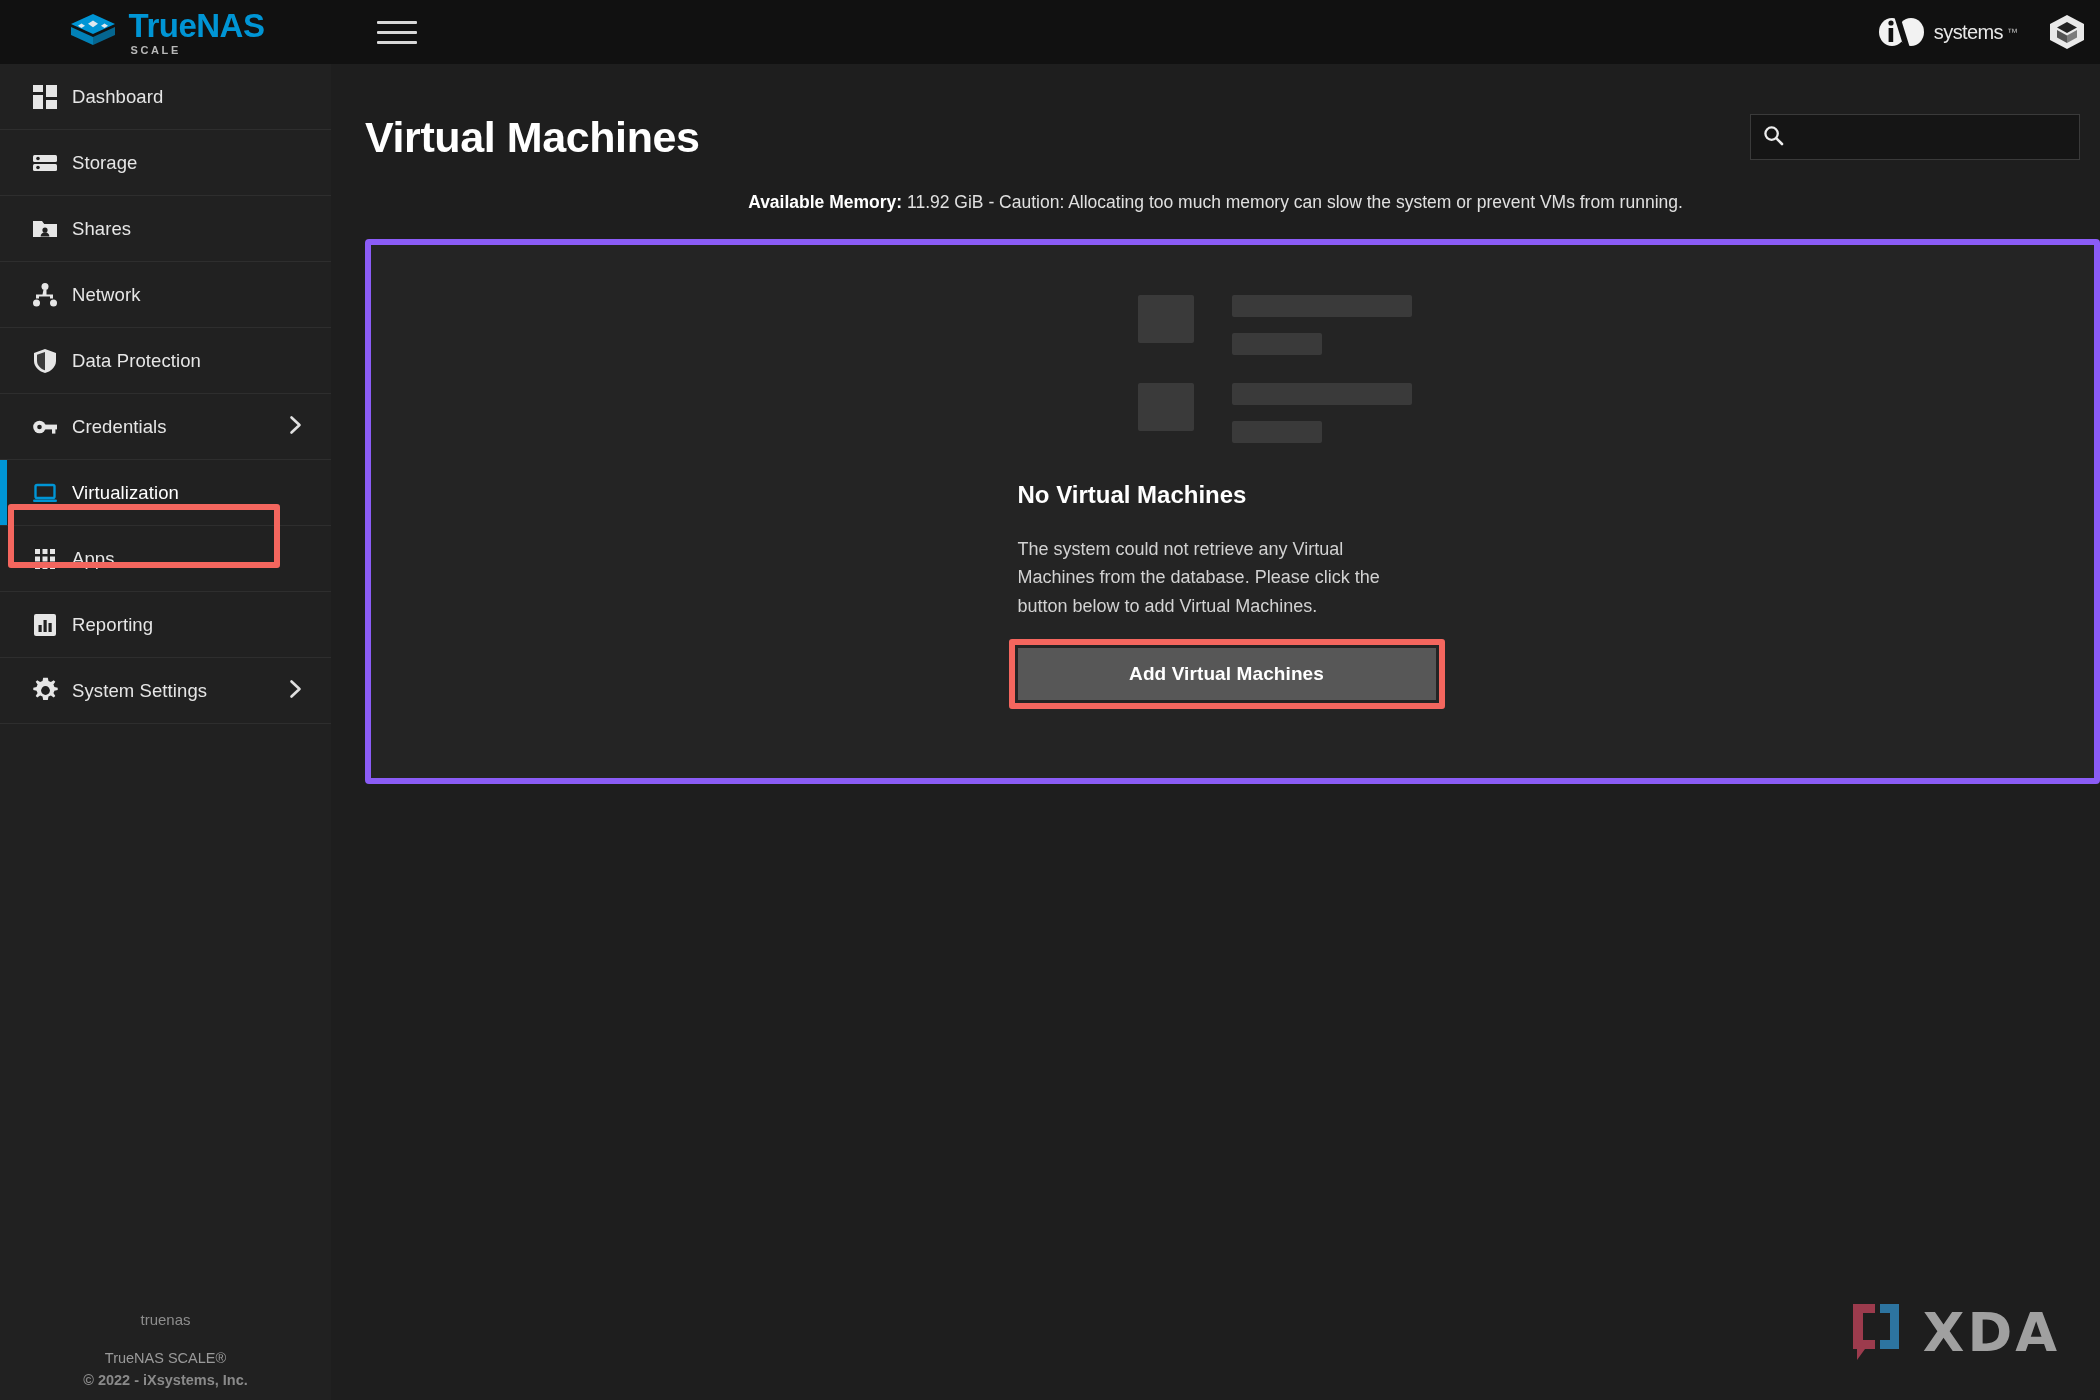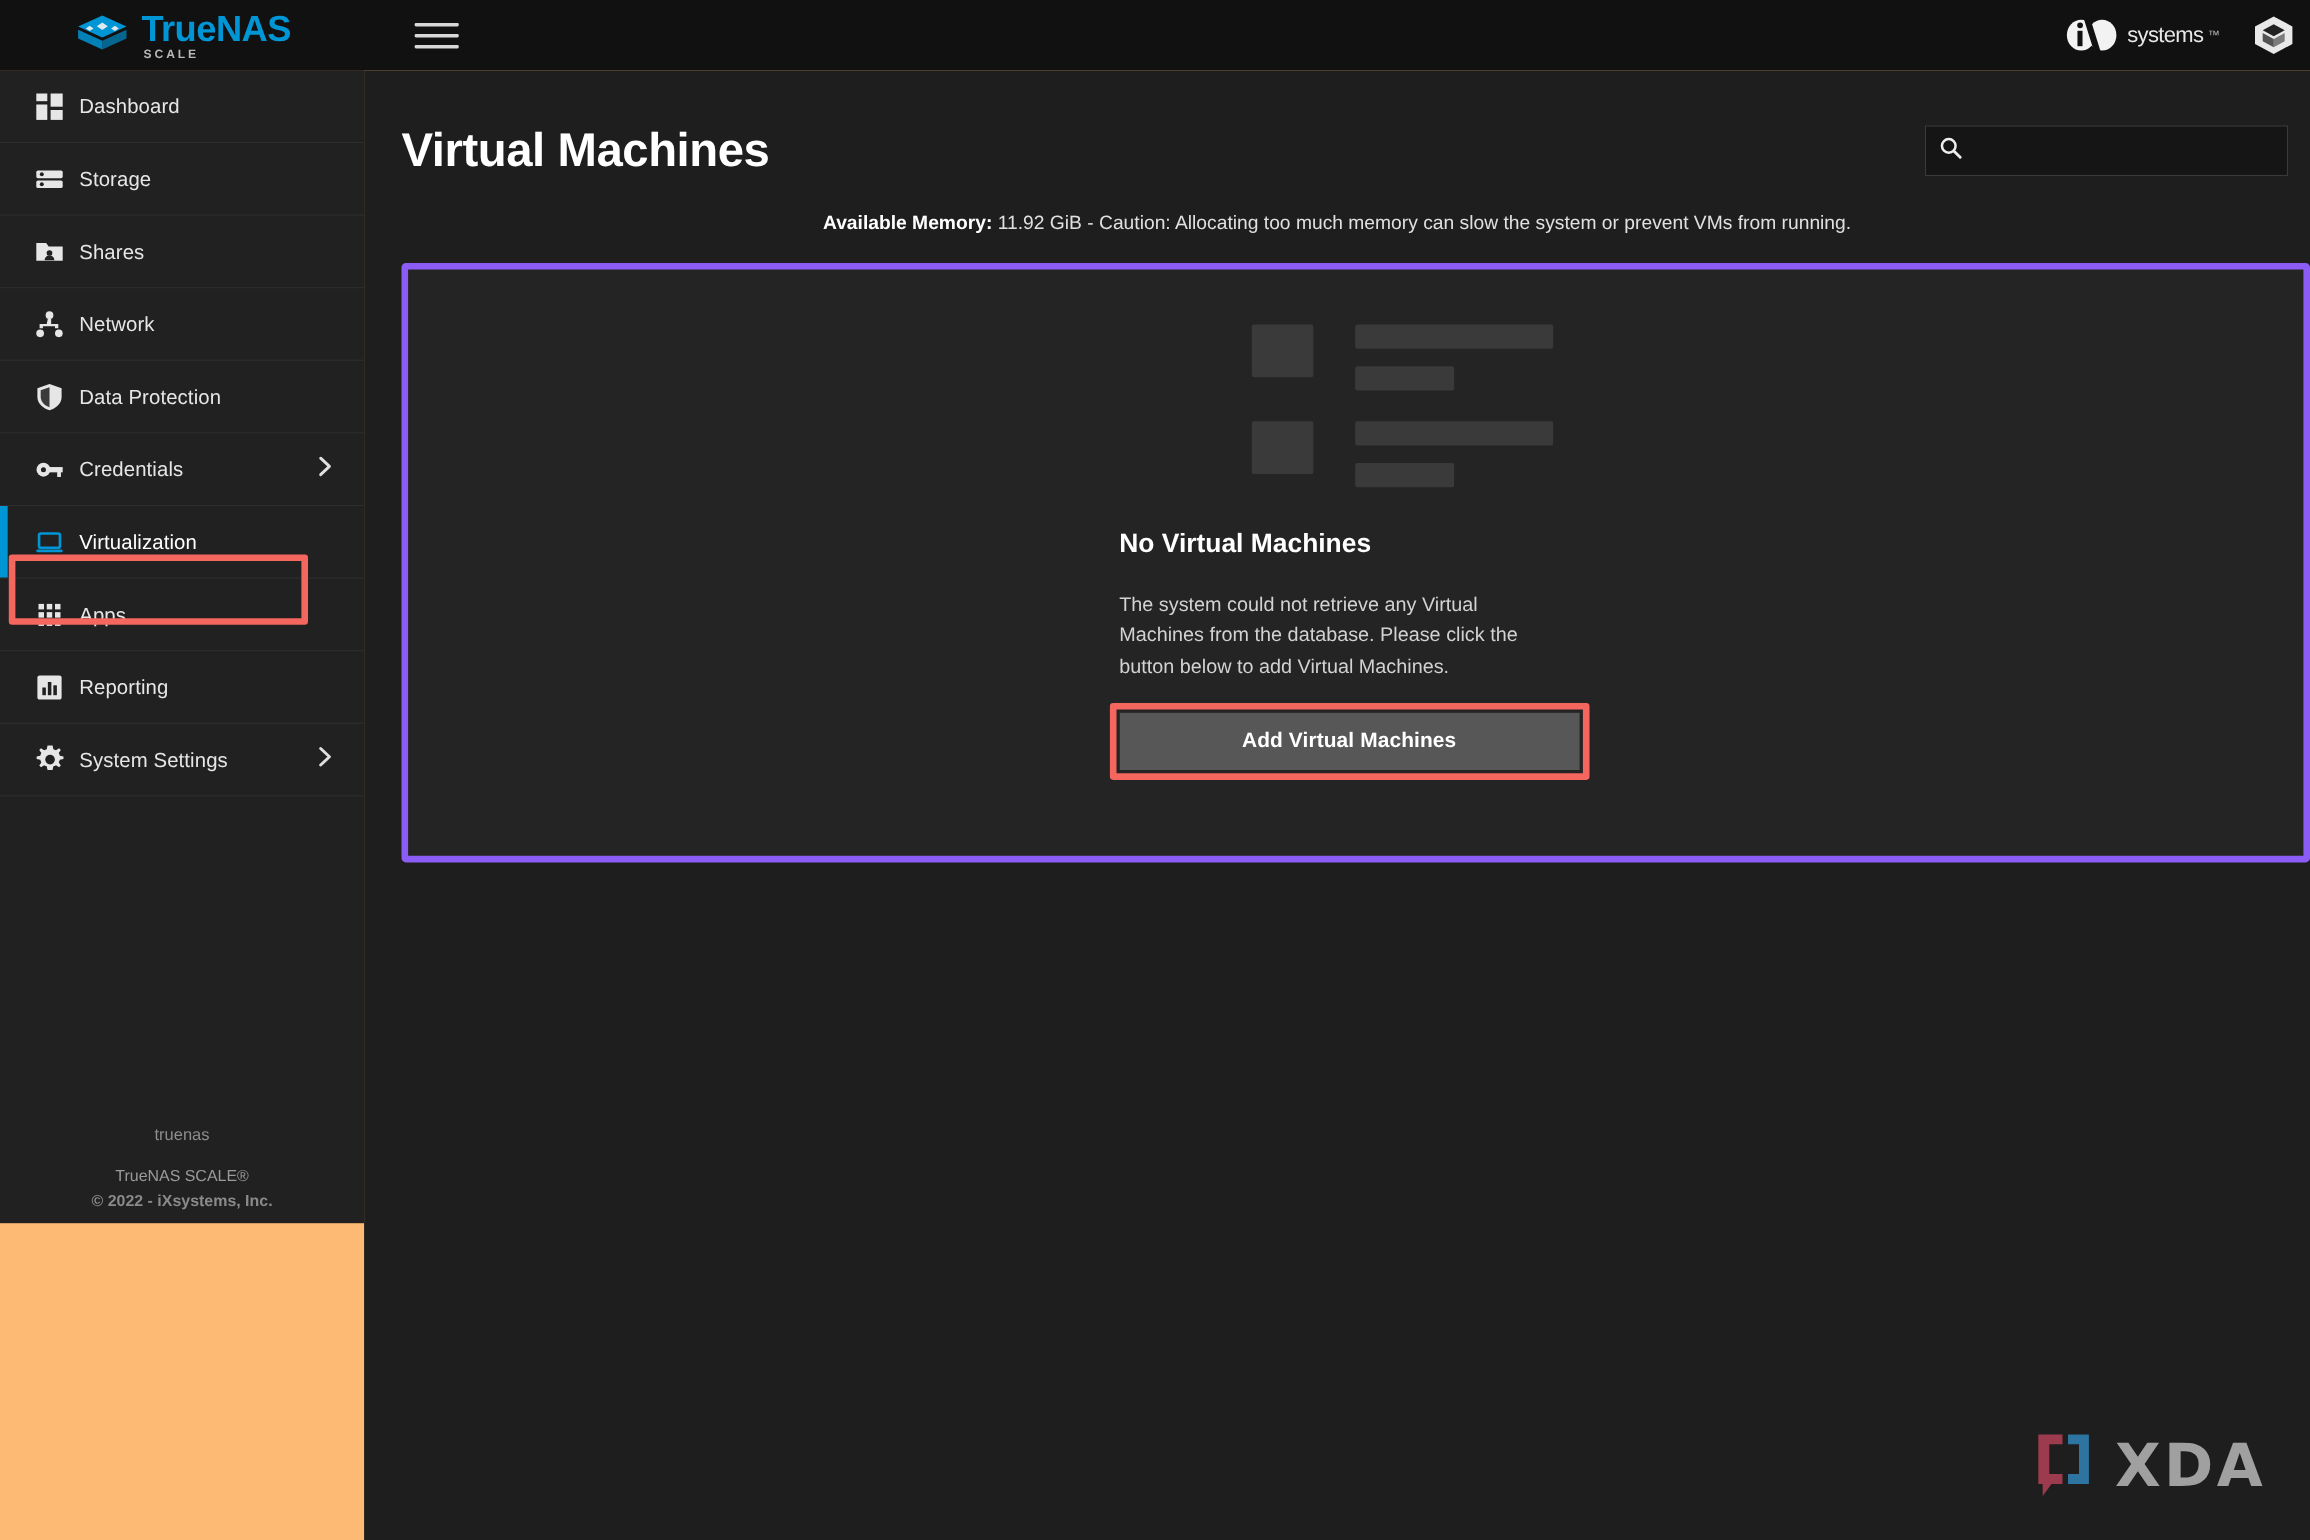--- a/index.html
+++ b/index.html
@@ -2,21 +2,21 @@
 <html><head>
 <meta charset="utf-8">
 <style>
   * { box-sizing: border-box; margin: 0; padding: 0; }
   html, body {
     width: 2100px; height: 1400px;
     background: #1e1e1e;
     font-family: "Liberation Sans", sans-serif;
     overflow: hidden;
   }
-  #app { position: relative; width: 2100px; height: 1400px; background: #fdba74; }
+  #app { position: relative; width: 2100px; height: 1400px; background: #ffffff; }
 
   
   .topbar {
     position: absolute; top: 0; left: 0; width: 2100px; height: 64px;
     background: #111111;
     display: flex; align-items: center;
     z-index: 20;
   }
   .logo-zone {
     width: 331px; height: 64px;
@@ -47,21 +47,21 @@
   .ix-logo { display: flex; align-items: center; gap: 4px; }
   .ix-badge {
     position: relative; width: 56px; height: 40px;
   }
   .ix-word { font-size: 20px; color: #e8e8e8; letter-spacing: -0.6px; font-weight: 400; }
   .ix-tm { font-size: 11px; color: #bdbdbd; vertical-align: super; }
   .cube-icon { width: 46px; height: 46px; }
 
   
   .sidebar {
-    position: absolute; top: 64px; left: 0; width: 331px; height: 1048px;
+    position: absolute; top: 64px; left: 0; width: 331px; height: 1336px;
     background: #212121;
     z-index: 10;
   }
   .nav-item {
     position: relative;
     height: 66px;
     display: flex; align-items: center;
     padding-left: 18px;
     border-bottom: 1px solid #2e2e2e;
     cursor: pointer;

